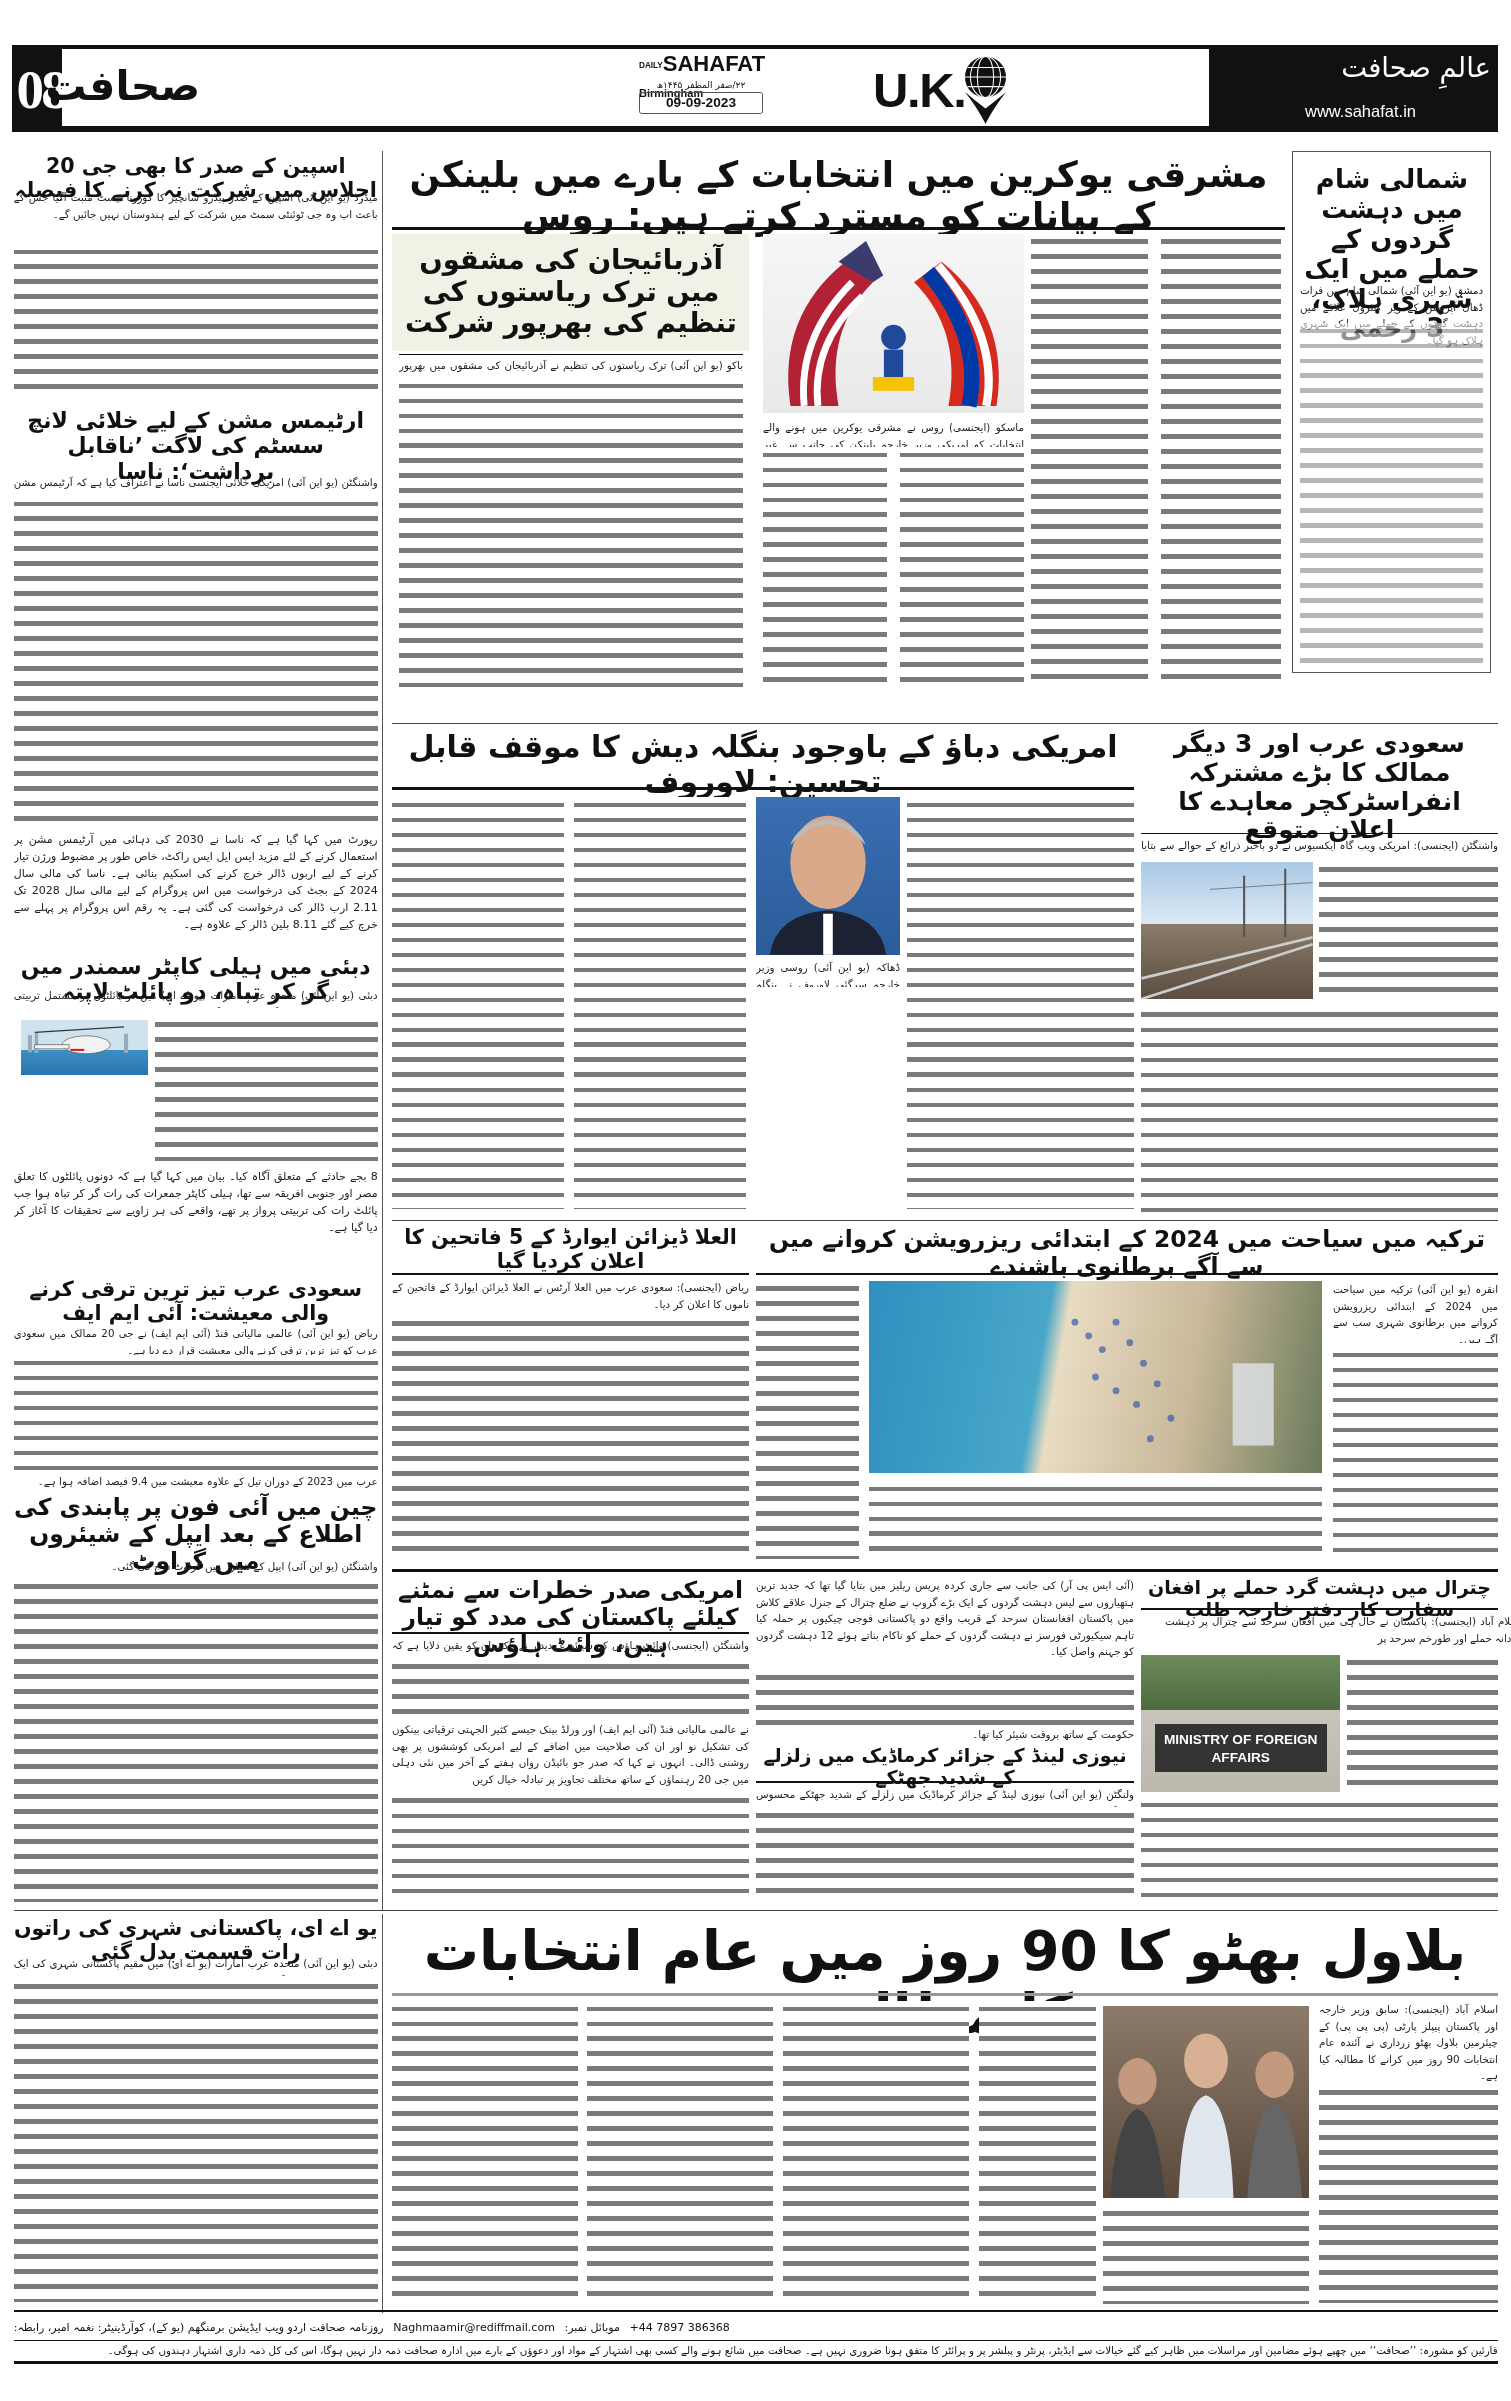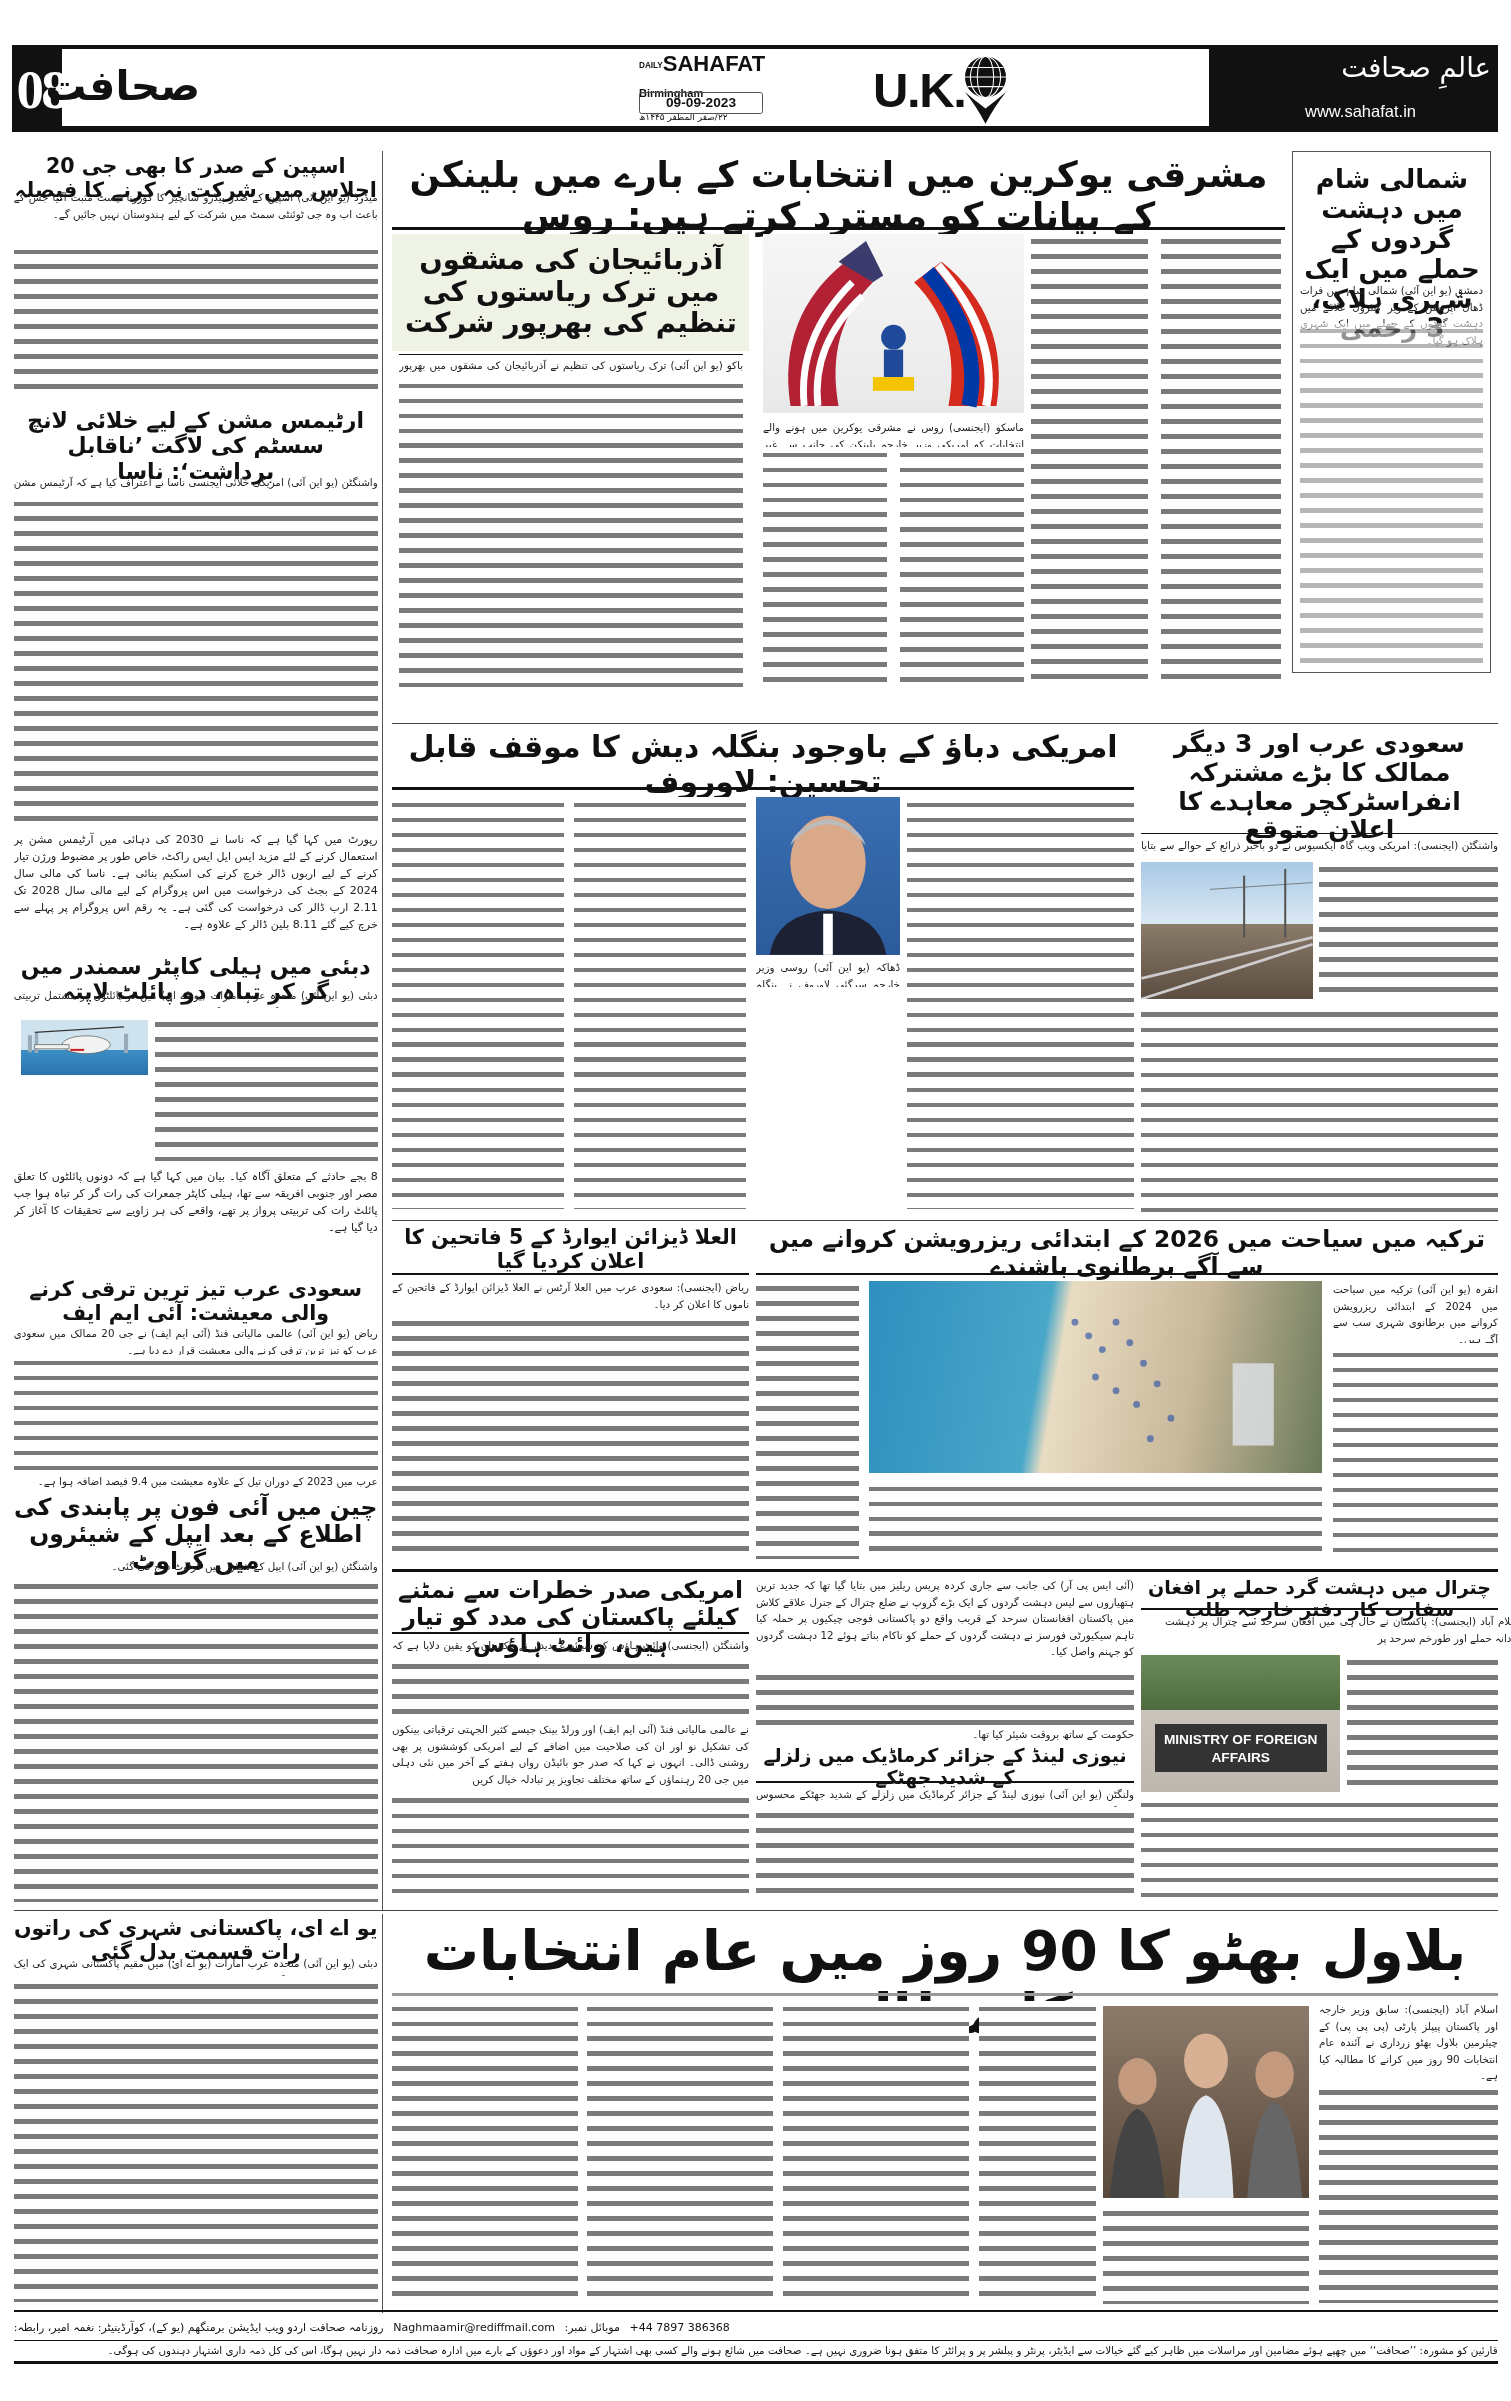--- a/index.html
+++ b/index.html
@@ -6,21 +6,21 @@
   body { width: 1512px; height: 2401px; background: #fff; font-family: "DejaVu Sans", sans-serif; color: #111; position: relative; overflow: hidden; }
   .abs { position: absolute; }
   .rtl { direction: rtl; text-align: right; }
   .masthead { left: 12.4px; top: 45px; width: 1486px; height: 87px; background: #111; }
   .mast-inner { left: 62px; top: 49px; width: 1319px; height: 77px; background: #fff; border-radius: 0 0 0 0; }
   .pageno { left: 16.5px; top: 55px; width: 38px; height: 69px; background: #111; color: #fff; font-family: "Liberation Serif", serif; font-size: 55px; line-height: 69px; text-align: center; font-weight: bold; letter-spacing: -2.7px; }
   .logo-ur { left: 76px; top: 52px; width: 124px; height: 69px; font-size: 41px; font-weight: bold; color: #111; direction: rtl; text-align: center; line-height: 69px; }
   .daily { left: 639px; top: 51px; width: 179px; height: 27.5px; font-family: "Liberation Sans", sans-serif; font-weight: bold; font-size: 22px; color: #111; }
   .daily small { font-size: 8.2px; vertical-align: middle; }
   .daily .bham { font-size: 11px; }
-  .hijri { left: 639px; top: 80px; width: 124px; font-size: 9px; direction: rtl; text-align: left; margin-top: 32px; }
+  .hijri { left: 639px; top: 80px; width: 124px; font-size: 9px; direction: rtl; text-align: center; }
   .datebox { left: 639px; top: 92px; width: 124px; height: 22px; border: 1.4px solid #555; border-radius: 2.7px; font-family: "Liberation Sans", sans-serif; font-weight: bold; font-size: 13.7px; text-align: center; line-height: 19px; }
   .uk { left: 873px; top: 62px; font-family: "Liberation Sans", sans-serif; font-weight: bold; font-size: 49px; letter-spacing: -1.4px; }
   .globe { left: 962px; top: 51px; width: 47px; height: 74px; }
   .alam { left: 1209px; top: 48px; width: 282px; height: 82px; background: #111; }
   .alam-ur { left: 1292px; top: 51px; width: 199px; font-size: 27.5px; color: #fff; direction: rtl; text-align: right; }
   .site { left: 1305px; top: 102px; font-family: "Liberation Sans", sans-serif; font-size: 16.5px; color: #fff; }
   .hline { height: 2.7px; background: #111; }
   .thin { height: 1.4px; background: #444; }
   .vline { width: 1.4px; background: #555; }
   .hl { font-weight: bold; direction: rtl; text-align: center; color: #111; line-height: 1.15; }
@@ -158,21 +158,21 @@
 </div>
 <div class="abs lines" style="left:1319px;top:862px;width:179px;height:137px;"></div>
 <div class="abs lines" style="left:1141px;top:1007px;width:357px;height:206px;"></div>
 
 <div class="abs thin" style="left:392px;top:1220px;width:1106px;"></div>
 <div class="abs hl" style="left:392px;top:1226px;width:357px;font-size:20.6px;">العلا ڈیزائن ایوارڈ کے 5 فاتحین کا اعلان کردیا گیا</div>
 <div class="abs hline" style="left:392px;top:1273px;width:357px;height:2.1px;"></div>
 <div class="abs body-txt" style="left:392px;top:1279px;width:357px;height:34px;">ریاض (ایجنسی): سعودی عرب میں العلا آرٹس نے العلا ڈیزائن ایوارڈ کے فاتحین کے ناموں کا اعلان کر دیا۔</div>
 <div class="abs lines" style="left:392px;top:1316px;width:357px;height:244px;"></div>
 
-<div class="abs hl" style="left:756px;top:1226px;width:742px;font-size:23.4px;">ترکیہ میں سیاحت میں 2026 کے ابتدائی ریزرویشن کروانے میں سے آگے برطانوی باشندے</div>
+<div class="abs hl" style="left:756px;top:1226px;width:742px;font-size:23.4px;">ترکیہ میں سیاحت میں 2024 کے ابتدائی ریزرویشن کروانے میں سے آگے برطانوی باشندے</div>
 <div class="abs hline" style="left:756px;top:1273px;width:742px;height:2.1px;"></div>
 <div class="abs lines" style="left:756px;top:1281px;width:103px;height:278px;"></div>
 <div class="abs img" style="left:869px;top:1281px;width:453px;height:192px;background:linear-gradient(100deg,#2f8fbf 0,#49a7c9 38%,#e8dcc2 42%,#c9b89a 70%,#6a7a5a 100%);">
   <svg width="453" height="192" viewBox="0 0 660 280">
     <g fill="#3a5ea8" opacity=".7">
       <circle cx="300" cy="60" r="5"></circle>
         <circle cx="320" cy="80" r="5"></circle>
         <circle cx="340" cy="100" r="5"></circle>
         <circle cx="360" cy="60" r="5"></circle>
         <circle cx="380" cy="90" r="5"></circle>

